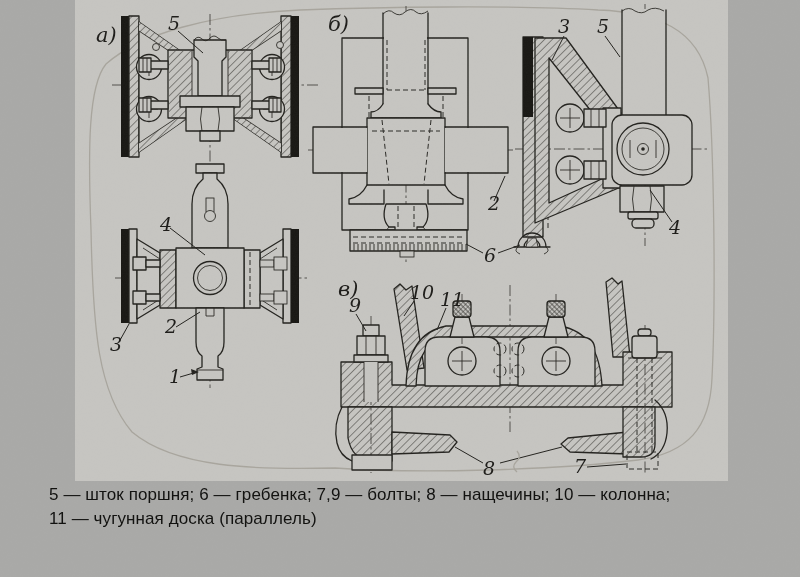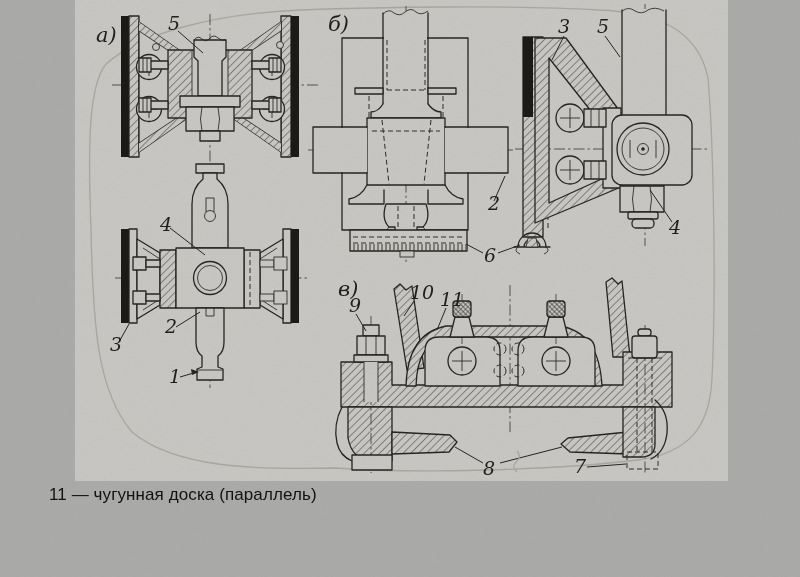--- a/index.html
+++ b/index.html
@@ -332,15 +332,16 @@
     </g>
 
     <filter id="grain">
         <feTurbulence type="fractalNoise" baseFrequency="0.9" numOctaves="2" result="n"></feTurbulence>
       <feColorMatrix in="n" type="matrix" values="0 0 0 0 0.5  0 0 0 0 0.5  0 0 0 0 0.5  0 0 0 0.6 0"></feColorMatrix>
       </filter>
     <rect width="800" height="577" filter="url(#grain)" opacity="0.07"></rect>
   </svg>
 
   <div class="caption">
+    <div>5 — шток поршня; 6 — гребенка; 7,9 — болты; 8 — нащечины; 10 — колонна;</div>
     <div>11 — чугунная доска (параллель)</div>
   </div>
 </div>
 
 </body></html>

